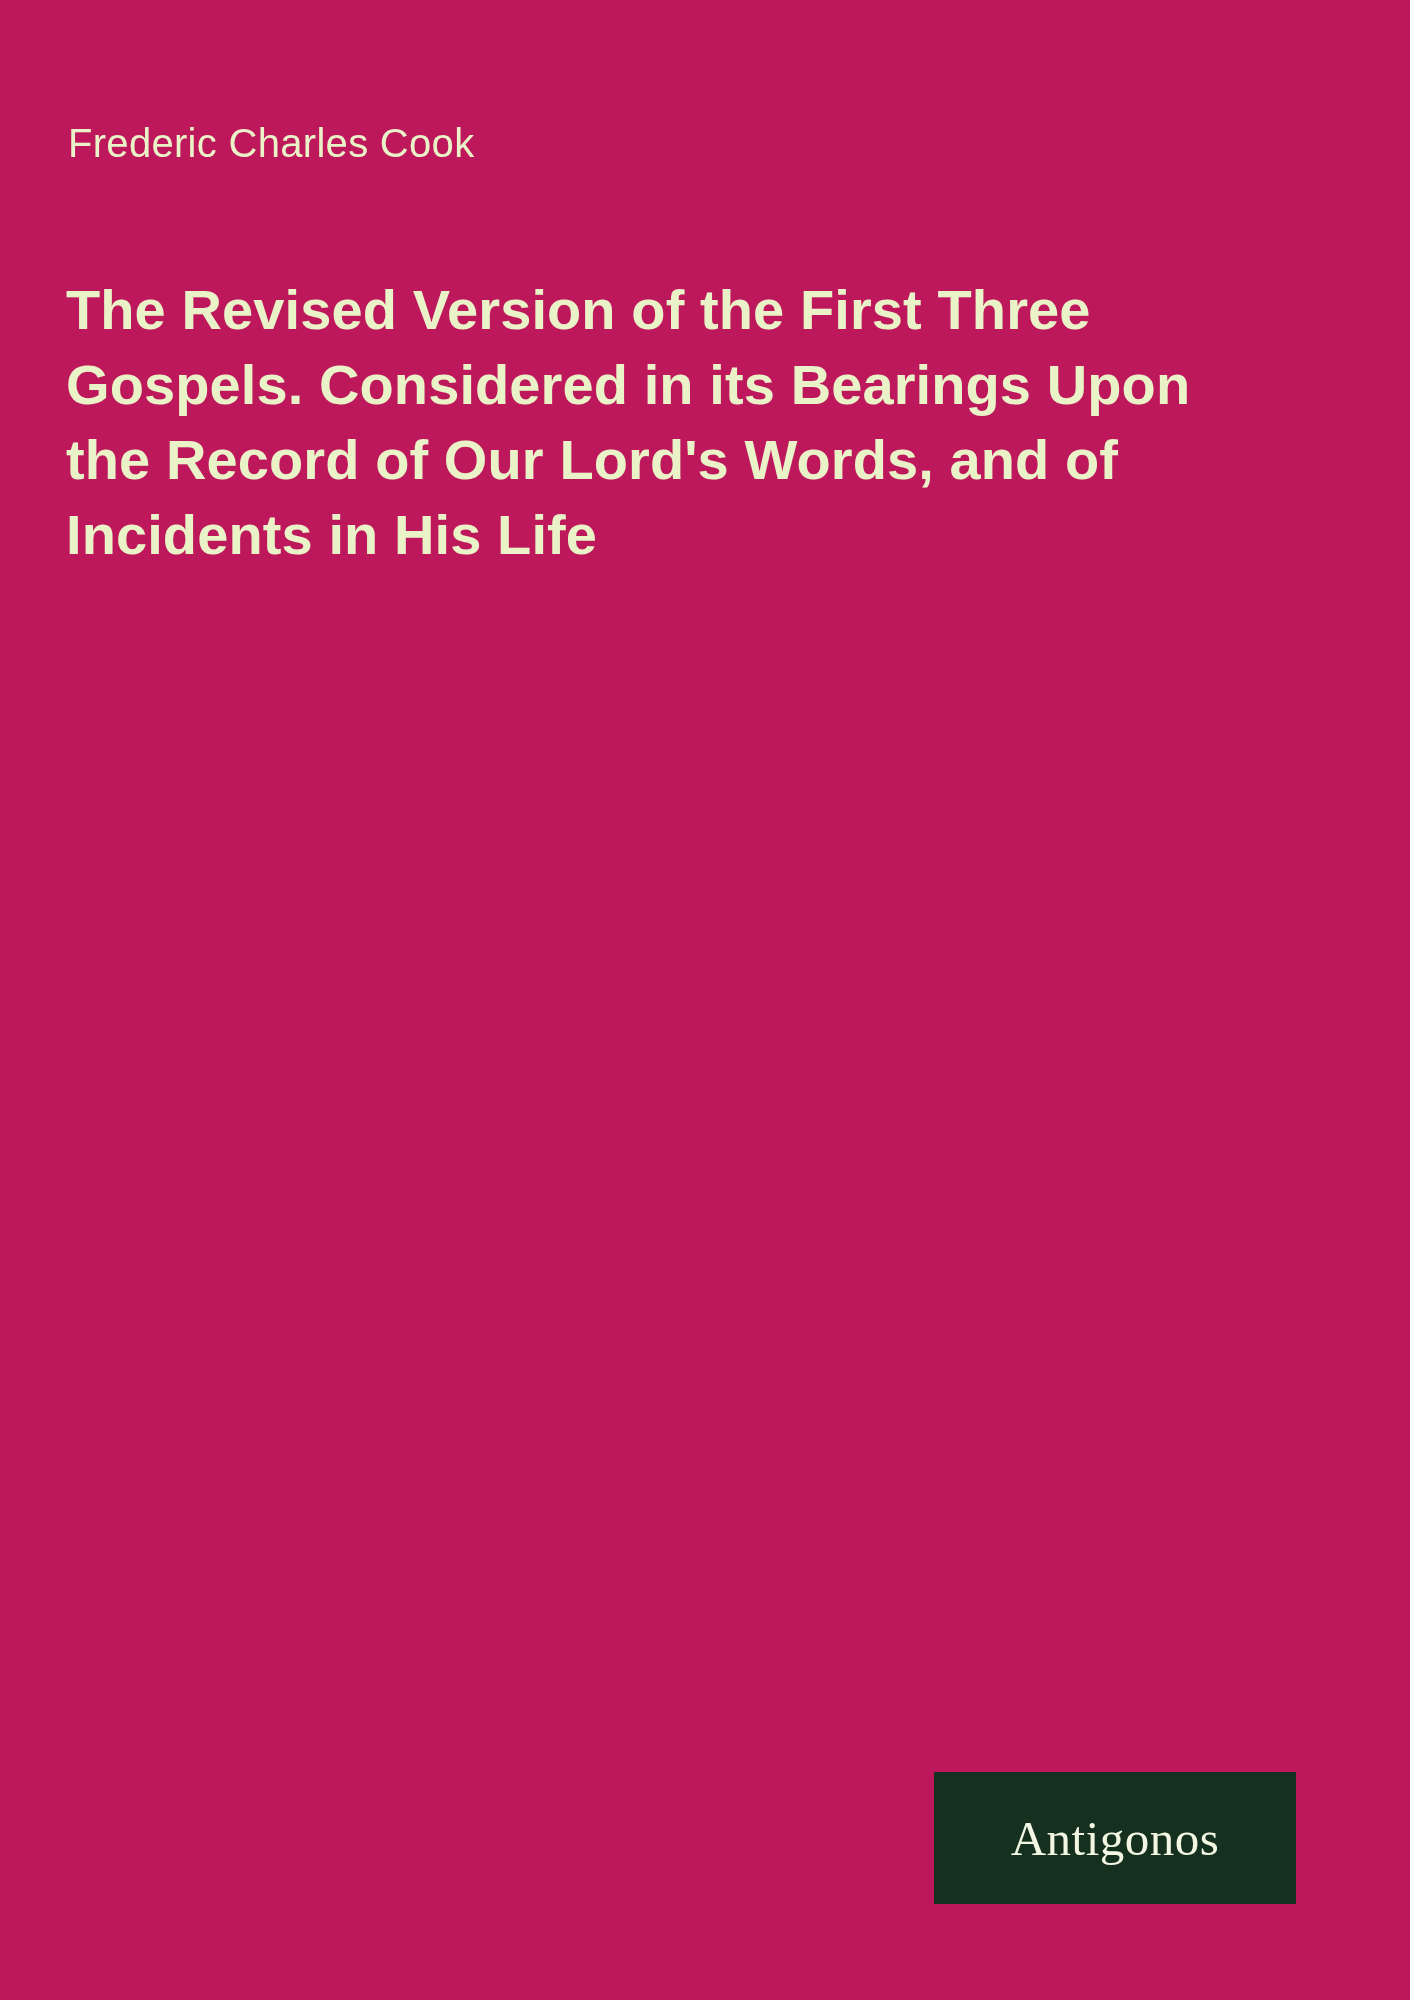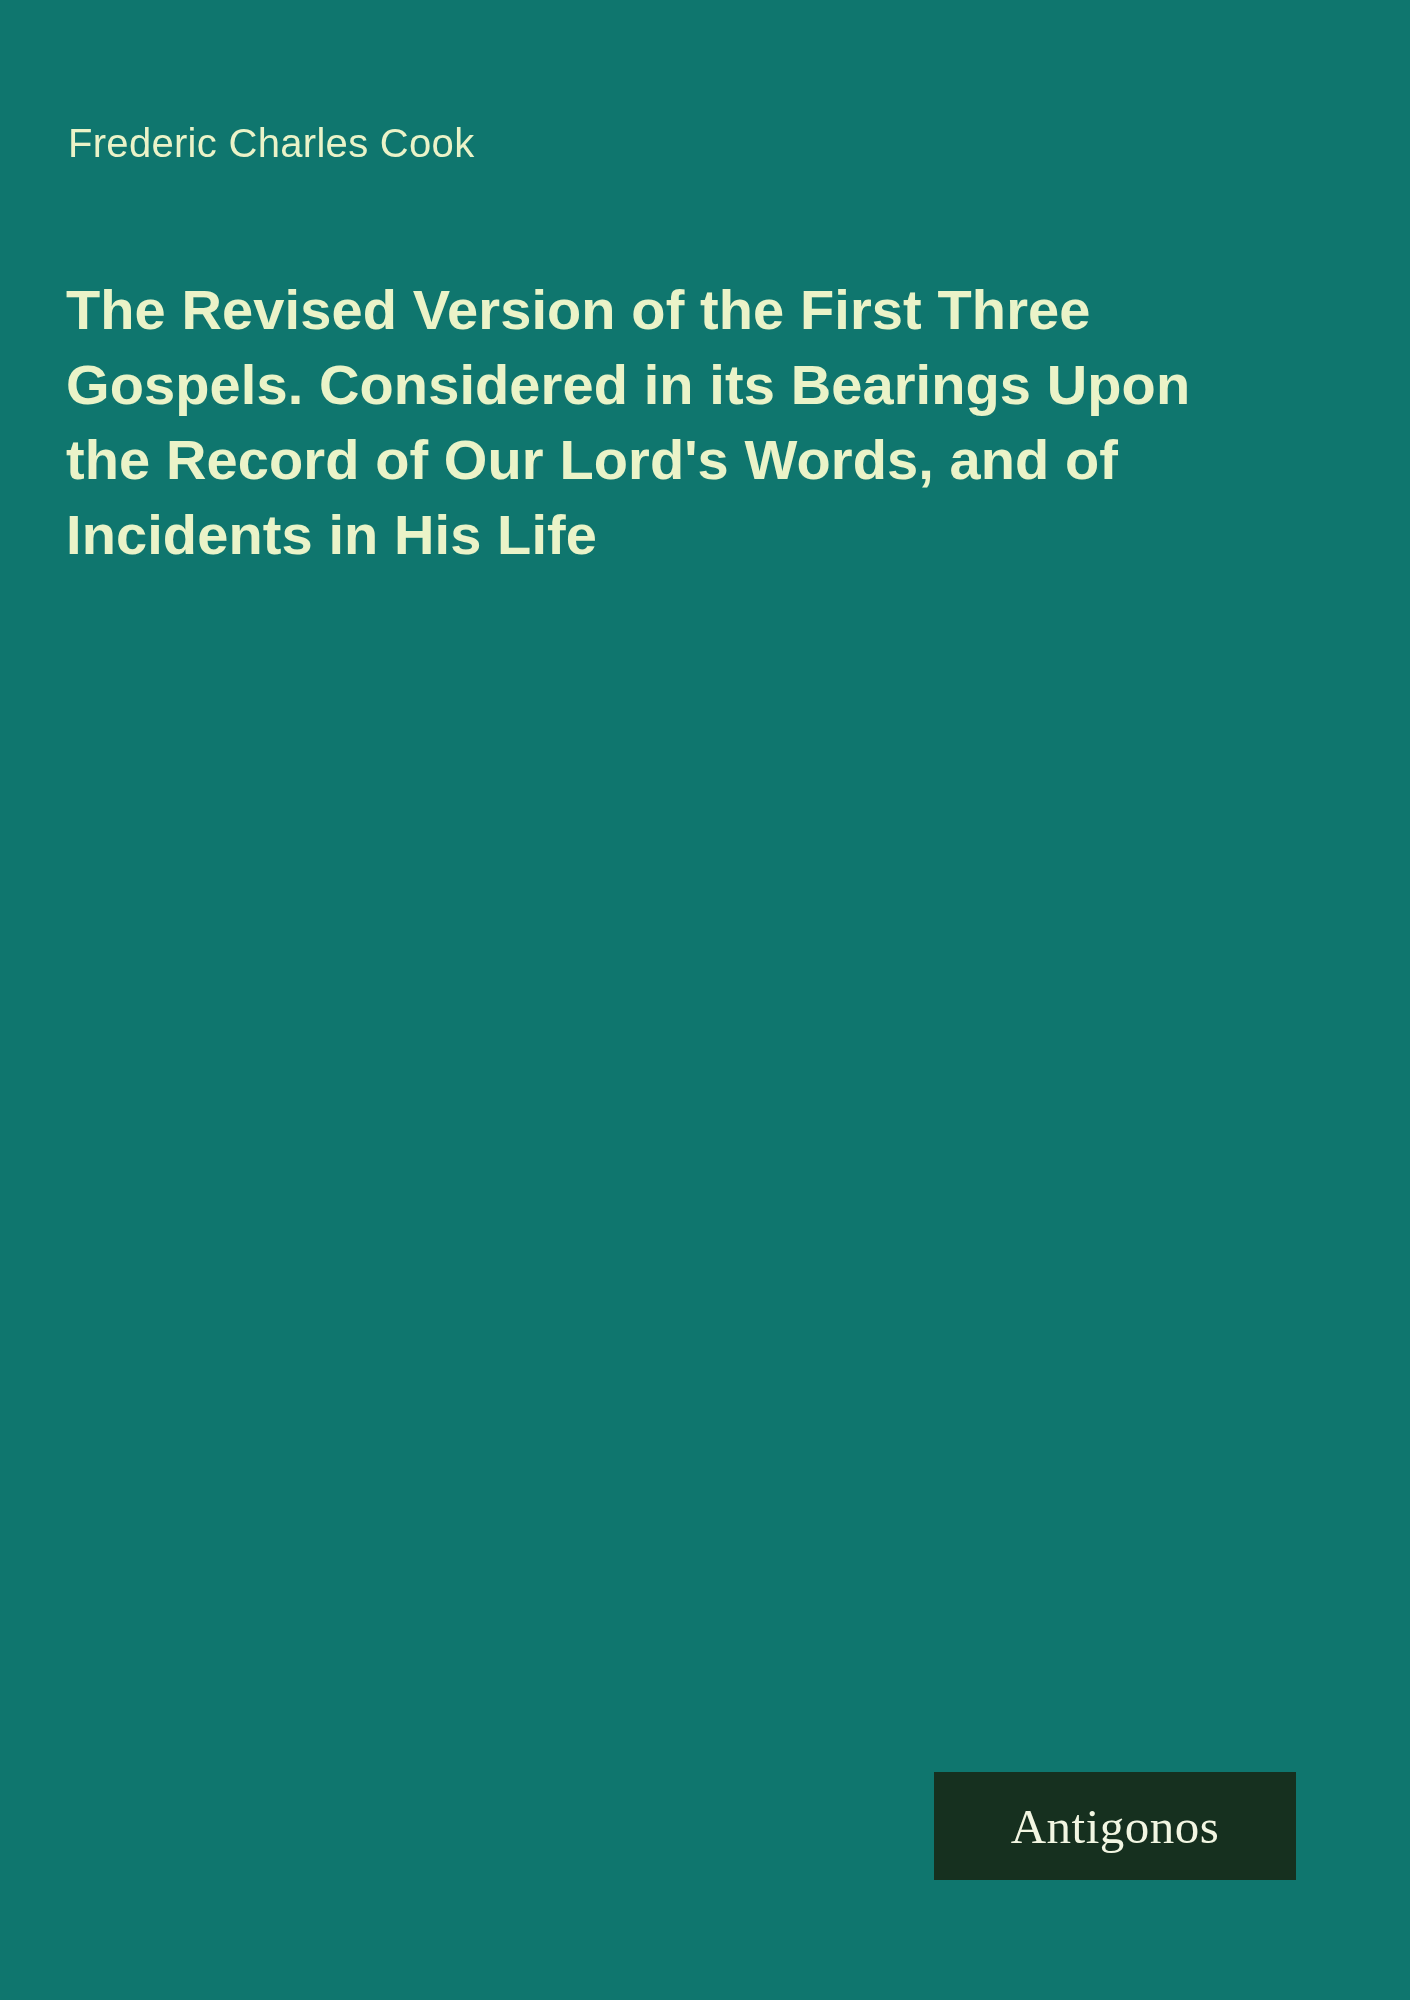--- a/index.html
+++ b/index.html
@@ -10,21 +10,21 @@
     width: 1410px;
     height: 2000px;
     background: #3f6b56;
     font-family: "Liberation Sans", sans-serif;
     overflow: hidden;
     position: relative;
   }
   .cover {
     position: absolute;
     inset: 0;
-    background: #0f766e;
+    background: #be185d;
     padding-left: 33px;
   }
   .author {
     position: absolute;
     left: 68px;
     top: 118px;
     font-size: 40px;
     line-height: 1.25;
     color: #eaf3c8;
     letter-spacing: 0.3px;
@@ -40,21 +40,21 @@
     line-height: 1.34;
     color: #eaf3c8;
     font-weight: 700;
     letter-spacing: 0.1px;
   }
   .publisher-box {
     position: absolute;
     left: 934px;
     top: 1772px;
     width: 362px;
-    height: 108px;
+    height: 132px;
     background: #16301f;
     display: flex;
     align-items: center;
     justify-content: center;
   }
   .publisher-name {
     font-family: "Liberation Serif", serif;
     font-size: 49px;
     color: #f2f6e2;
     letter-spacing: 0.5px;

